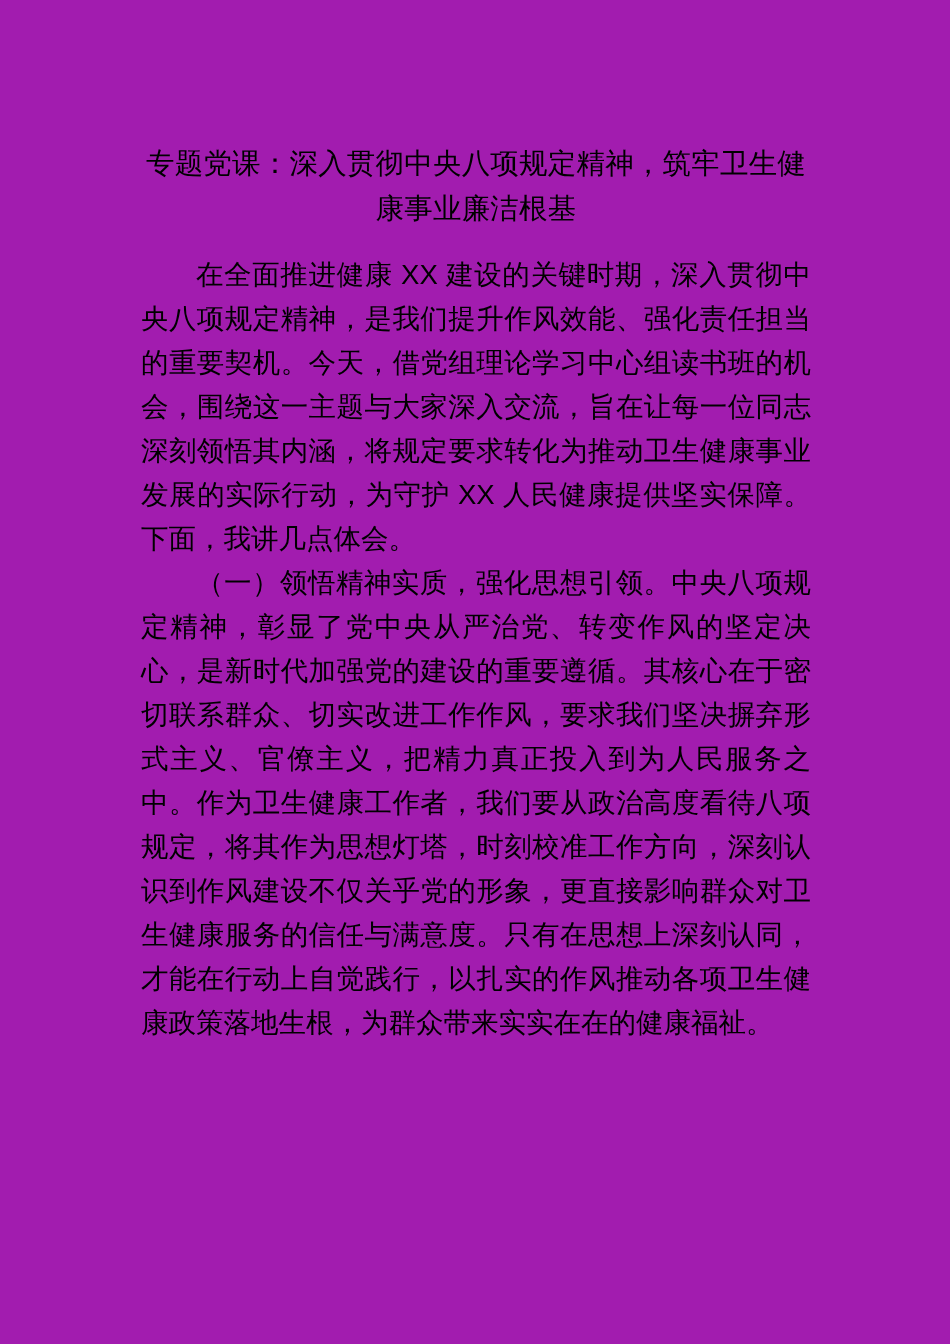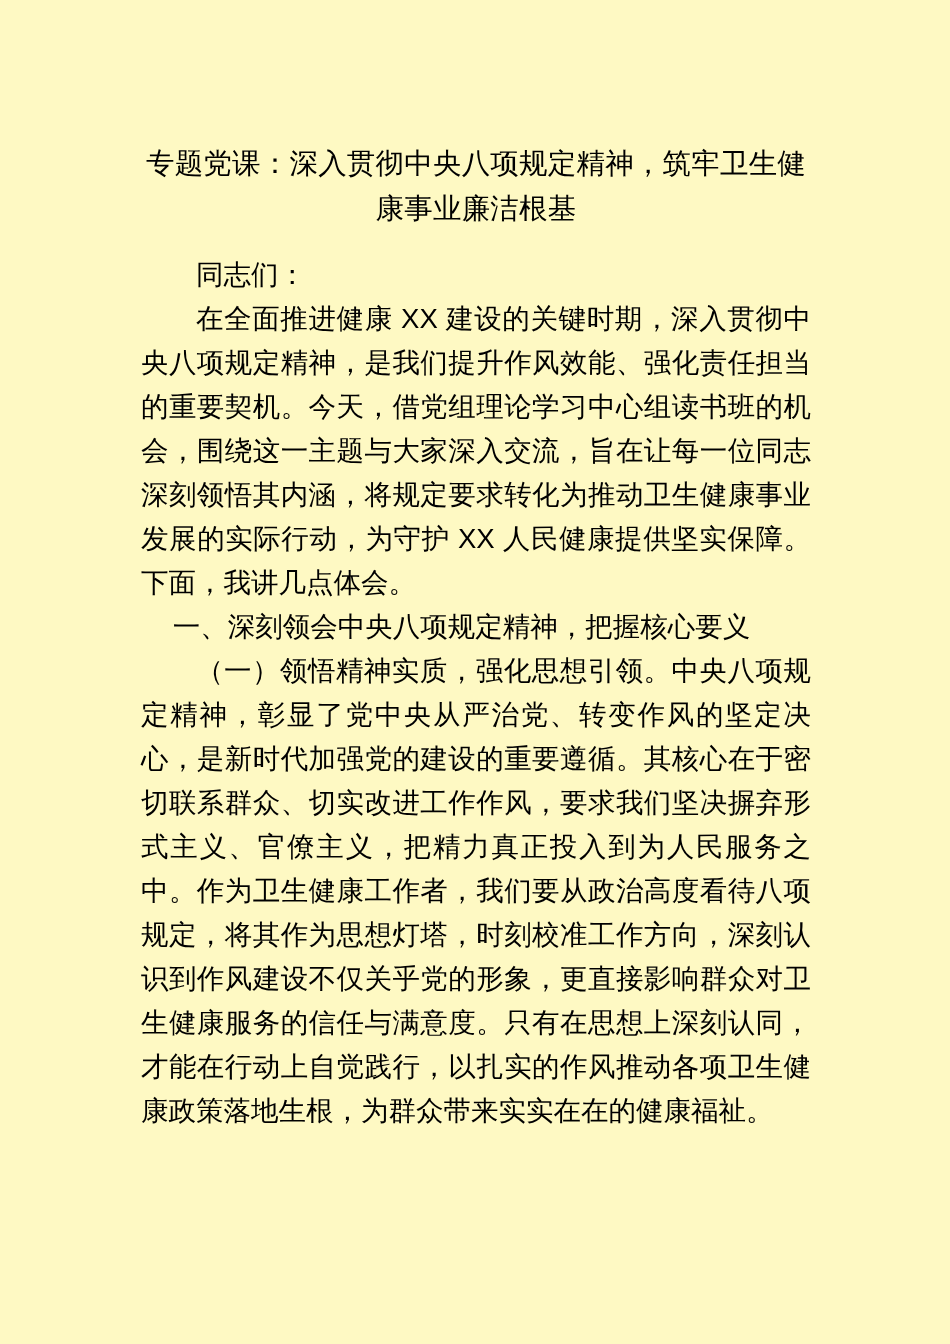--- a/index.html
+++ b/index.html
@@ -11,21 +11,21 @@
   body {
     font-family: "Liberation Sans", "DejaVu Sans", sans-serif;
     color: #000000;
     -webkit-font-smoothing: antialiased;
   }
 
   .page {
     position: relative;
     width: 950px;
     height: 1344px;
-    background: #fef9c3;
+    background: #a21caf;
     box-sizing: border-box;
     overflow: hidden;
   }
 
   
   .content {
     position: absolute;
     left: 141px;
     top: 0;
     width: 670px;
@@ -68,23 +68,21 @@
 </head>
 <body>
 
 <div class="page">
   <div class="content">
 
     <h1 class="doc-title">专题党课：深入贯彻中央八项规定精神，筑牢卫生健康事业廉洁根基</h1>
 
     <div class="gap-salutation"></div>
 
-    <p class="para indent-2">同志们：</p>
 
     <p class="para indent-2">在全面推进健康 XX 建设的关键时期，深入贯彻中央八项规定精神，是我们提升作风效能、强化责任担当的重要契机。今天，借党组理论学习中心组读书班的机会，围绕这一主题与大家深入交流，旨在让每一位同志深刻领悟其内涵，将规定要求转化为推动卫生健康事业发展的实际行动，为守护 XX 人民健康提供坚实保障。下面，我讲几点体会。</p>
 
-    <p class="para indent-1">一、深刻领会中央八项规定精神，把握核心要义</p>
 
     <p class="para indent-2">（一）领悟精神实质，强化思想引领。中央八项规定精神，彰显了党中央从严治党、转变作风的坚定决心，是新时代加强党的建设的重要遵循。其核心在于密切联系群众、切实改进工作作风，要求我们坚决摒弃形式主义、官僚主义，把精力真正投入到为人民服务之中。作为卫生健康工作者，我们要从政治高度看待八项规定，将其作为思想灯塔，时刻校准工作方向，深刻认识到作风建设不仅关乎党的形象，更直接影响群众对卫生健康服务的信任与满意度。只有在思想上深刻认同，才能在行动上自觉践行，以扎实的作风推动各项卫生健康政策落地生根，为群众带来实实在在的健康福祉。</p>
 
 
   </div>
 </div>
 
 </body></html>

